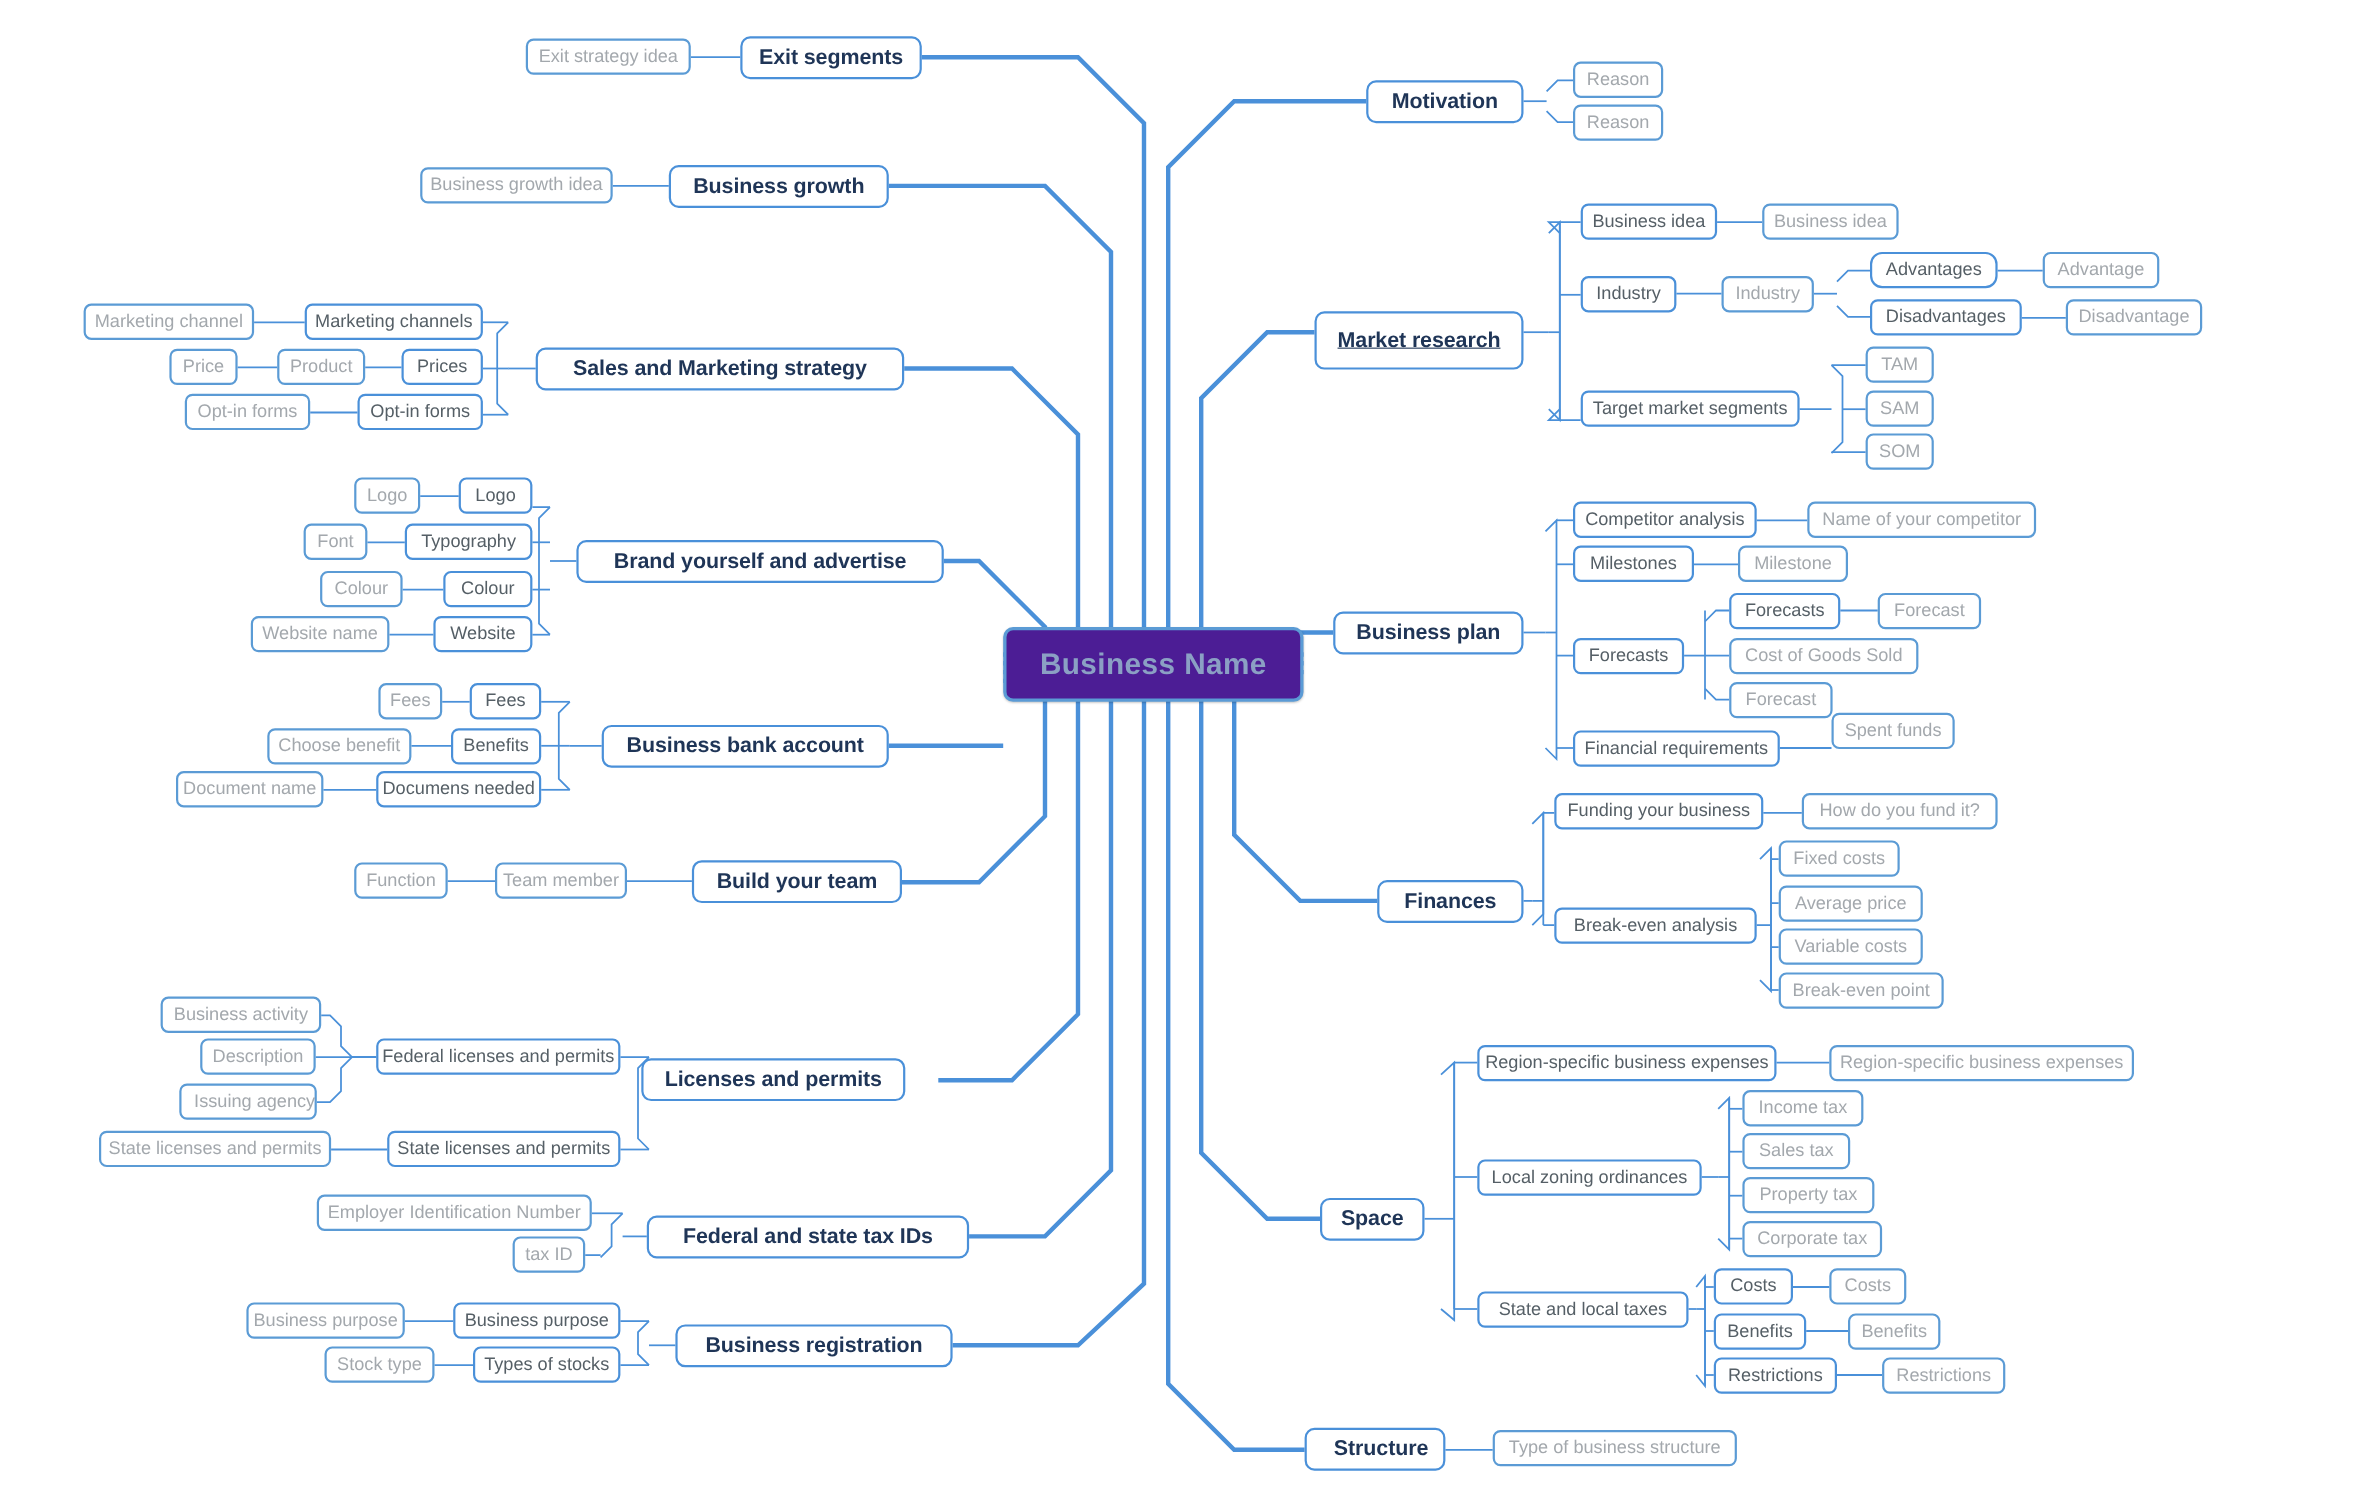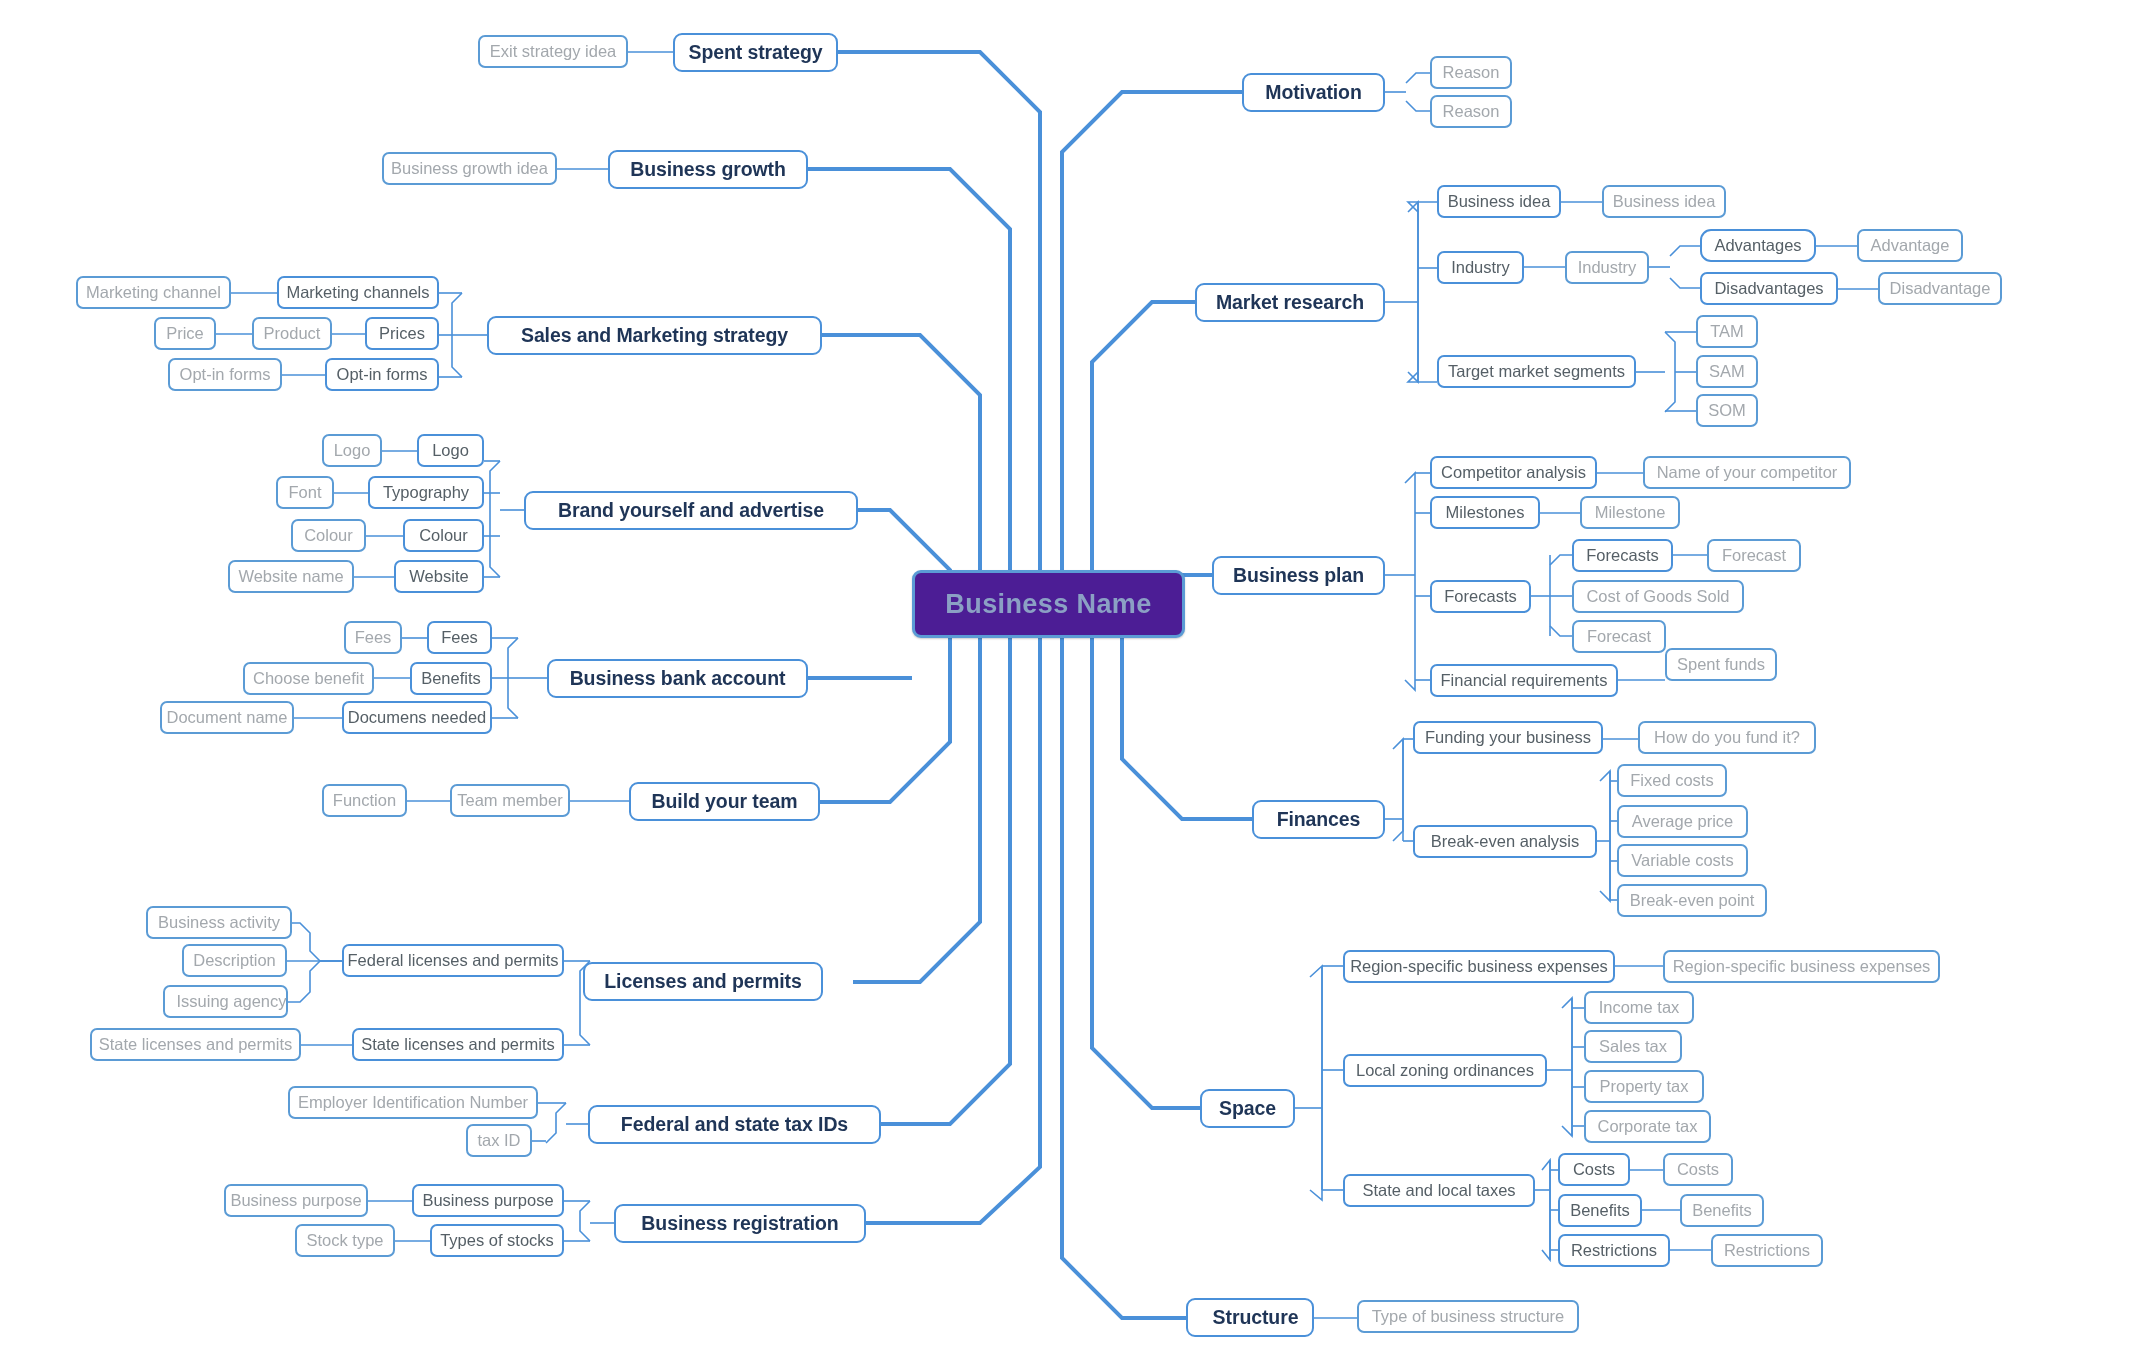--- a/index.html
+++ b/index.html
@@ -247,21 +247,21 @@
       <path d="M1630,1170 L1663,1170" stroke-width="1.6"></path>
       <path d="M1642,1210 L1680,1210" stroke-width="1.6"></path>
       <path d="M1670,1250 L1711,1250" stroke-width="1.6"></path>
 
       <path d="M1314,1318 L1357,1318" stroke-width="1.6"></path>
     </g>
   </svg>
 
   <div id="nodes-layer">
       <div class="node root" style="left: 912px; top: 570px; width: 273px; height: 68px;">Business Name</div>
-      <div class="node l1" style="left: 673px; top: 33px; width: 165px; height: 39px;">Spent strategy</div>
+      <div class="node l1" style="left: 673px; top: 33px; width: 165px; height: 39px;">Exit segments</div>
       <div class="node l1" style="left: 608px; top: 150px; width: 200px; height: 39px;">Business growth</div>
       <div class="node l1" style="left: 487px; top: 316px; width: 335px; height: 39px;">Sales and Marketing strategy</div>
       <div class="node l1" style="left: 524px; top: 491px; width: 334px; height: 39px;">Brand yourself and advertise</div>
       <div class="node l1" style="left: 547px; top: 659px; width: 261px; height: 39px;">Business bank account</div>
       <div class="node l1" style="left: 629px; top: 782px; width: 191px; height: 39px;">Build your team</div>
       <div class="node l1" style="left: 583px; top: 962px; width: 240px; height: 39px;">Licenses and permits</div>
       <div class="node l1" style="left: 588px; top: 1105px; width: 293px; height: 39px;">Federal and state tax IDs</div>
       <div class="node l1" style="left: 614px; top: 1204px; width: 252px; height: 39px;">Business registration</div>
       <div class="node l3" style="left: 478px; top: 35px; width: 150px; height: 33px;">Exit strategy idea</div>
       <div class="node l3" style="left: 382px; top: 152px; width: 175px; height: 33px;">Business growth idea</div>
@@ -294,21 +294,21 @@
       <div class="node l3" style="left: 163px; top: 985px; width: 125px; height: 33px; padding-left: 12px;">Issuing agency</div>
       <div class="node l2" style="left: 352px; top: 1028px; width: 212px; height: 33px;">State licenses and permits</div>
       <div class="node l3" style="left: 90px; top: 1028px; width: 211px; height: 33px;">State licenses and permits</div>
       <div class="node l3" style="left: 288px; top: 1086px; width: 250px; height: 33px;">Employer Identification Number</div>
       <div class="node l3" style="left: 466px; top: 1124px; width: 66px; height: 33px;">tax ID</div>
       <div class="node l2" style="left: 412px; top: 1184px; width: 152px; height: 33px;">Business purpose</div>
       <div class="node l3" style="left: 224px; top: 1184px; width: 144px; height: 33px;">Business purpose</div>
       <div class="node l2" style="left: 430px; top: 1224px; width: 134px; height: 33px;">Types of stocks</div>
       <div class="node l3" style="left: 295px; top: 1224px; width: 100px; height: 33px;">Stock type</div>
       <div class="node l1" style="left: 1242px; top: 73px; width: 143px; height: 39px;">Motivation</div>
-      <div class="node l1" style="left: 1195px; top: 283px; width: 190px; height: 39px;">Market research</div>
+      <div class="node l1" style="left: 1195px; top: 283px; width: 190px; height: 53px; text-decoration: underline;">Market research</div>
       <div class="node l1" style="left: 1212px; top: 556px; width: 173px; height: 39px;">Business plan</div>
       <div class="node l1" style="left: 1252px; top: 800px; width: 133px; height: 39px;">Finances</div>
       <div class="node l1" style="left: 1200px; top: 1089px; width: 95px; height: 39px;">Space</div>
       <div class="node l1" style="left: 1186px; top: 1298px; width: 128px; height: 39px; padding-left: 11px;">Structure</div>
       <div class="node l3" style="left: 1430px; top: 56px; width: 82px; height: 33px;">Reason</div>
       <div class="node l3" style="left: 1430px; top: 95px; width: 82px; height: 33px;">Reason</div>
       <div class="node l2" style="left: 1437px; top: 185px; width: 124px; height: 33px;">Business idea</div>
       <div class="node l3" style="left: 1602px; top: 185px; width: 124px; height: 33px;">Business idea</div>
       <div class="node l2" style="left: 1437px; top: 251px; width: 87px; height: 33px;">Industry</div>
       <div class="node l3" style="left: 1565px; top: 251px; width: 84px; height: 33px;">Industry</div>

